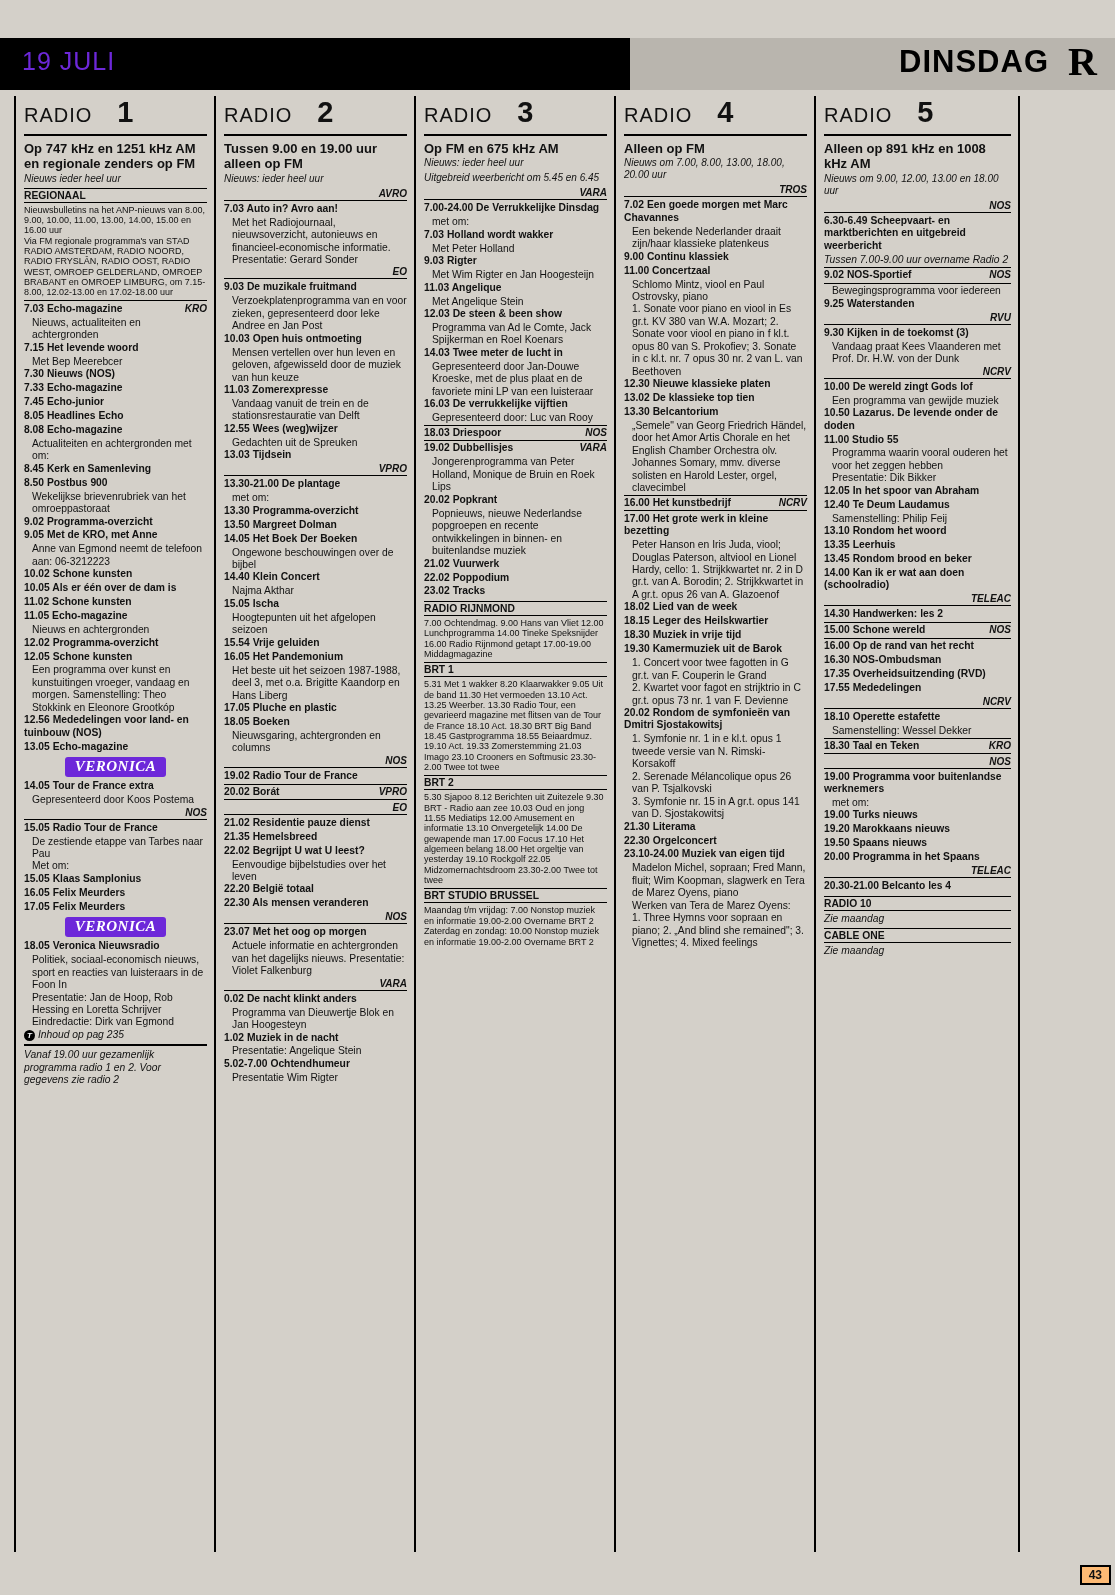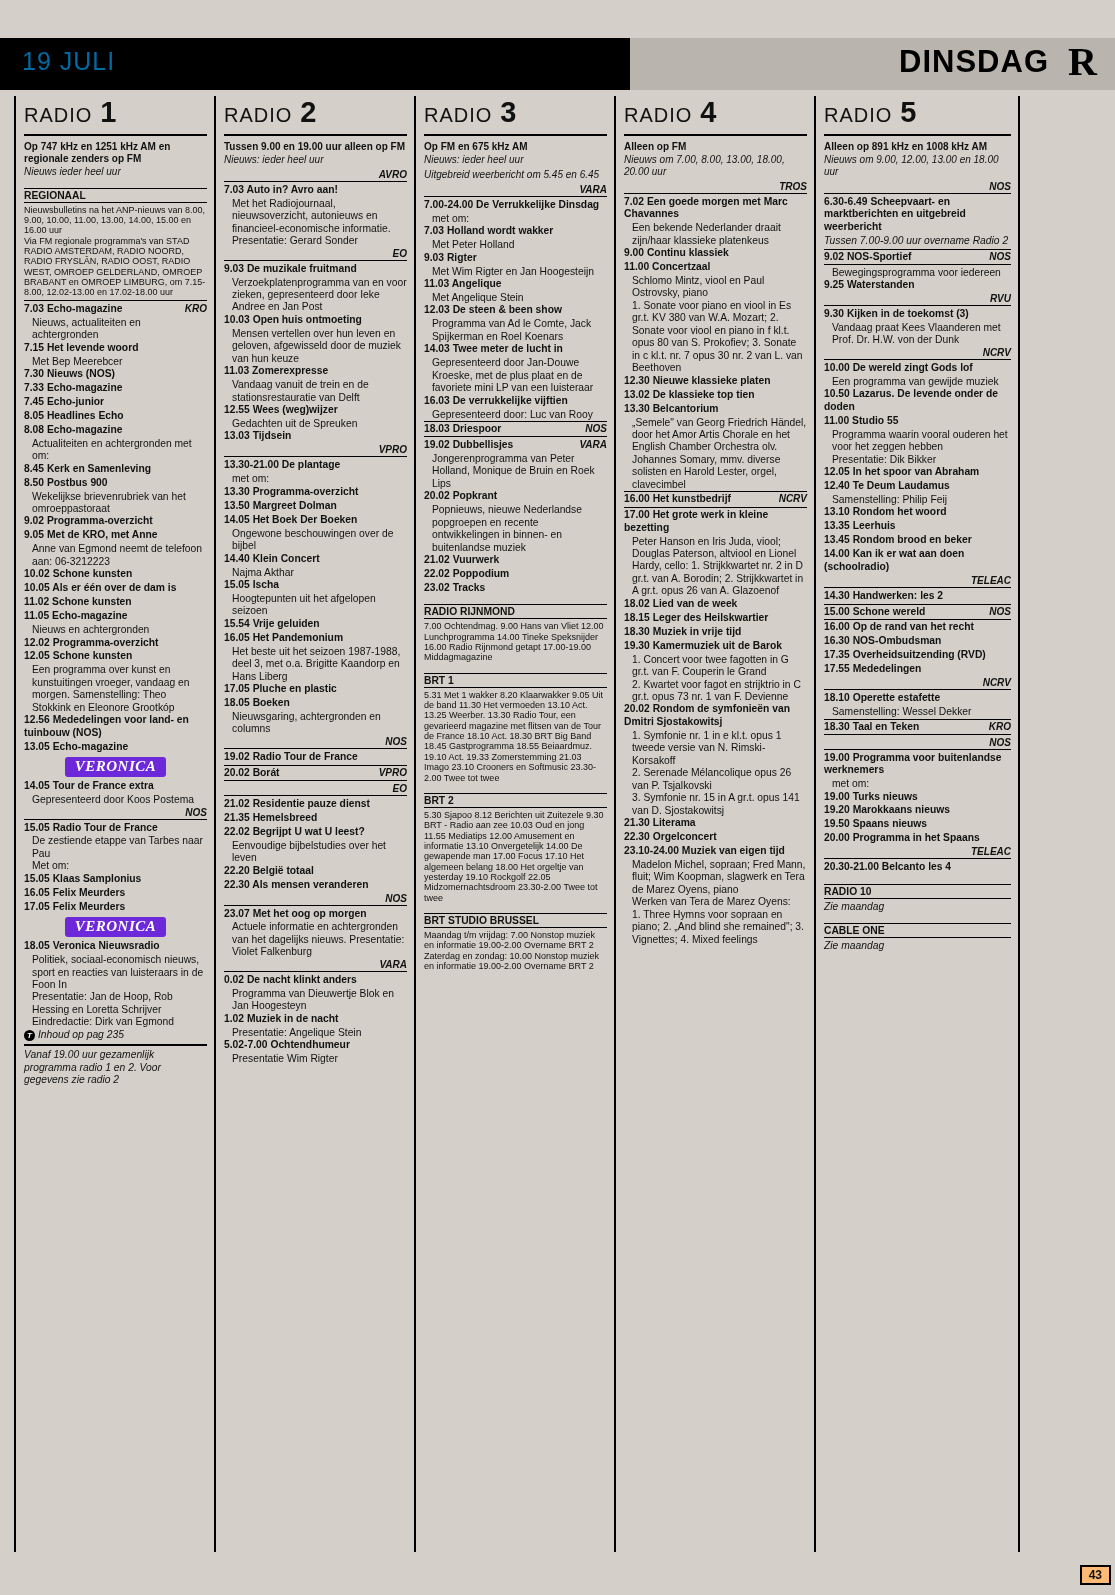--- a/index.html
+++ b/index.html
@@ -20,21 +20,21 @@
     position:absolute;left:0;top:38px;width:1115px;height:52px;
   }
   .hdr-black{
     position:absolute;left:0;top:0;width:630px;height:52px;background:#000;
   }
   .hdr-grey{
     position:absolute;left:630px;top:0;width:485px;height:52px;background:#b9b5ae;
   }
   .date-text{
     position:absolute;left:22px;top:9px;
-    color:#0369a1;font-size:25px;letter-spacing:1px;font-weight:400;
+    color:#6d28d9;font-size:25px;letter-spacing:1px;font-weight:400;
   }
   .dinsdag{
     position:absolute;right:66px;top:6px;
     font-size:31px;font-weight:700;letter-spacing:1px;color:#000;
   }
   .rlogo{
     position:absolute;right:18px;top:0px;
     font-size:40px;font-weight:800;color:#000;font-family:"Liberation Serif",serif;
   }
   
@@ -46,47 +46,47 @@
     width:200px;
     border-left:2px solid #000;
     padding:0 7px 0 8px;
     box-sizing:border-box;
     position:relative;
     overflow:hidden;
   }
   .col:first-child{border-left:2px solid #000;}
   .col.last{border-right:2px solid #000;width:206px;}
   .col-head{
-    display:flex;align-items:baseline;gap:8px;
+    display:flex;align-items:baseline;gap:25px;
     border-bottom:2px solid #000;padding-bottom:4px;margin-bottom:4px;
     height:34px;
   }
   .col-head .rd{font-size:20px;letter-spacing:1px;font-weight:400;}
   .col-head .num{font-size:29px;font-weight:800;}
   .band{
-    font-size:10px;font-weight:700;line-height:1.18;margin:5px 0 1px;
+    font-size:13px;font-weight:700;line-height:1.18;margin:5px 0 1px;
   }
   .news{
     font-size:10px;font-style:italic;line-height:1.2;margin-bottom:3px;
   }
   .omroep{
     text-align:right;font-size:10px;font-style:italic;font-weight:700;
     border-bottom:1px solid #000;line-height:1.2;margin-bottom:2px;
   }
   .omroep-inline{
     float:right;font-size:10px;font-style:italic;font-weight:700;margin-left:4px;
   }
   .item{font-size:10.3px;line-height:1.21;margin-bottom:1.5px;}
   .item b{font-weight:700;}
   .sub{font-size:10.3px;line-height:1.21;padding-left:8px;display:block;}
   .tiny{font-size:9px;line-height:1.15;}
   .ital{font-style:italic;}
   .boxhead{
     font-size:10.3px;font-weight:700;border-top:1px solid #000;border-bottom:1px solid #000;
-    margin:10px 0 2px;padding:1px 0;
+    margin:3px 0 2px;padding:1px 0;
   }
   .veronica{
     text-align:center;margin:4px 0 3px;
   }
   .veronica span{
     display:inline-block;background:#6d28d9;color:#fff;font-family:"Liberation Serif",serif;
     font-style:italic;font-weight:700;font-size:15px;padding:1px 10px 2px;
     letter-spacing:0.5px;border-radius:3px;
   }
   .circ{

